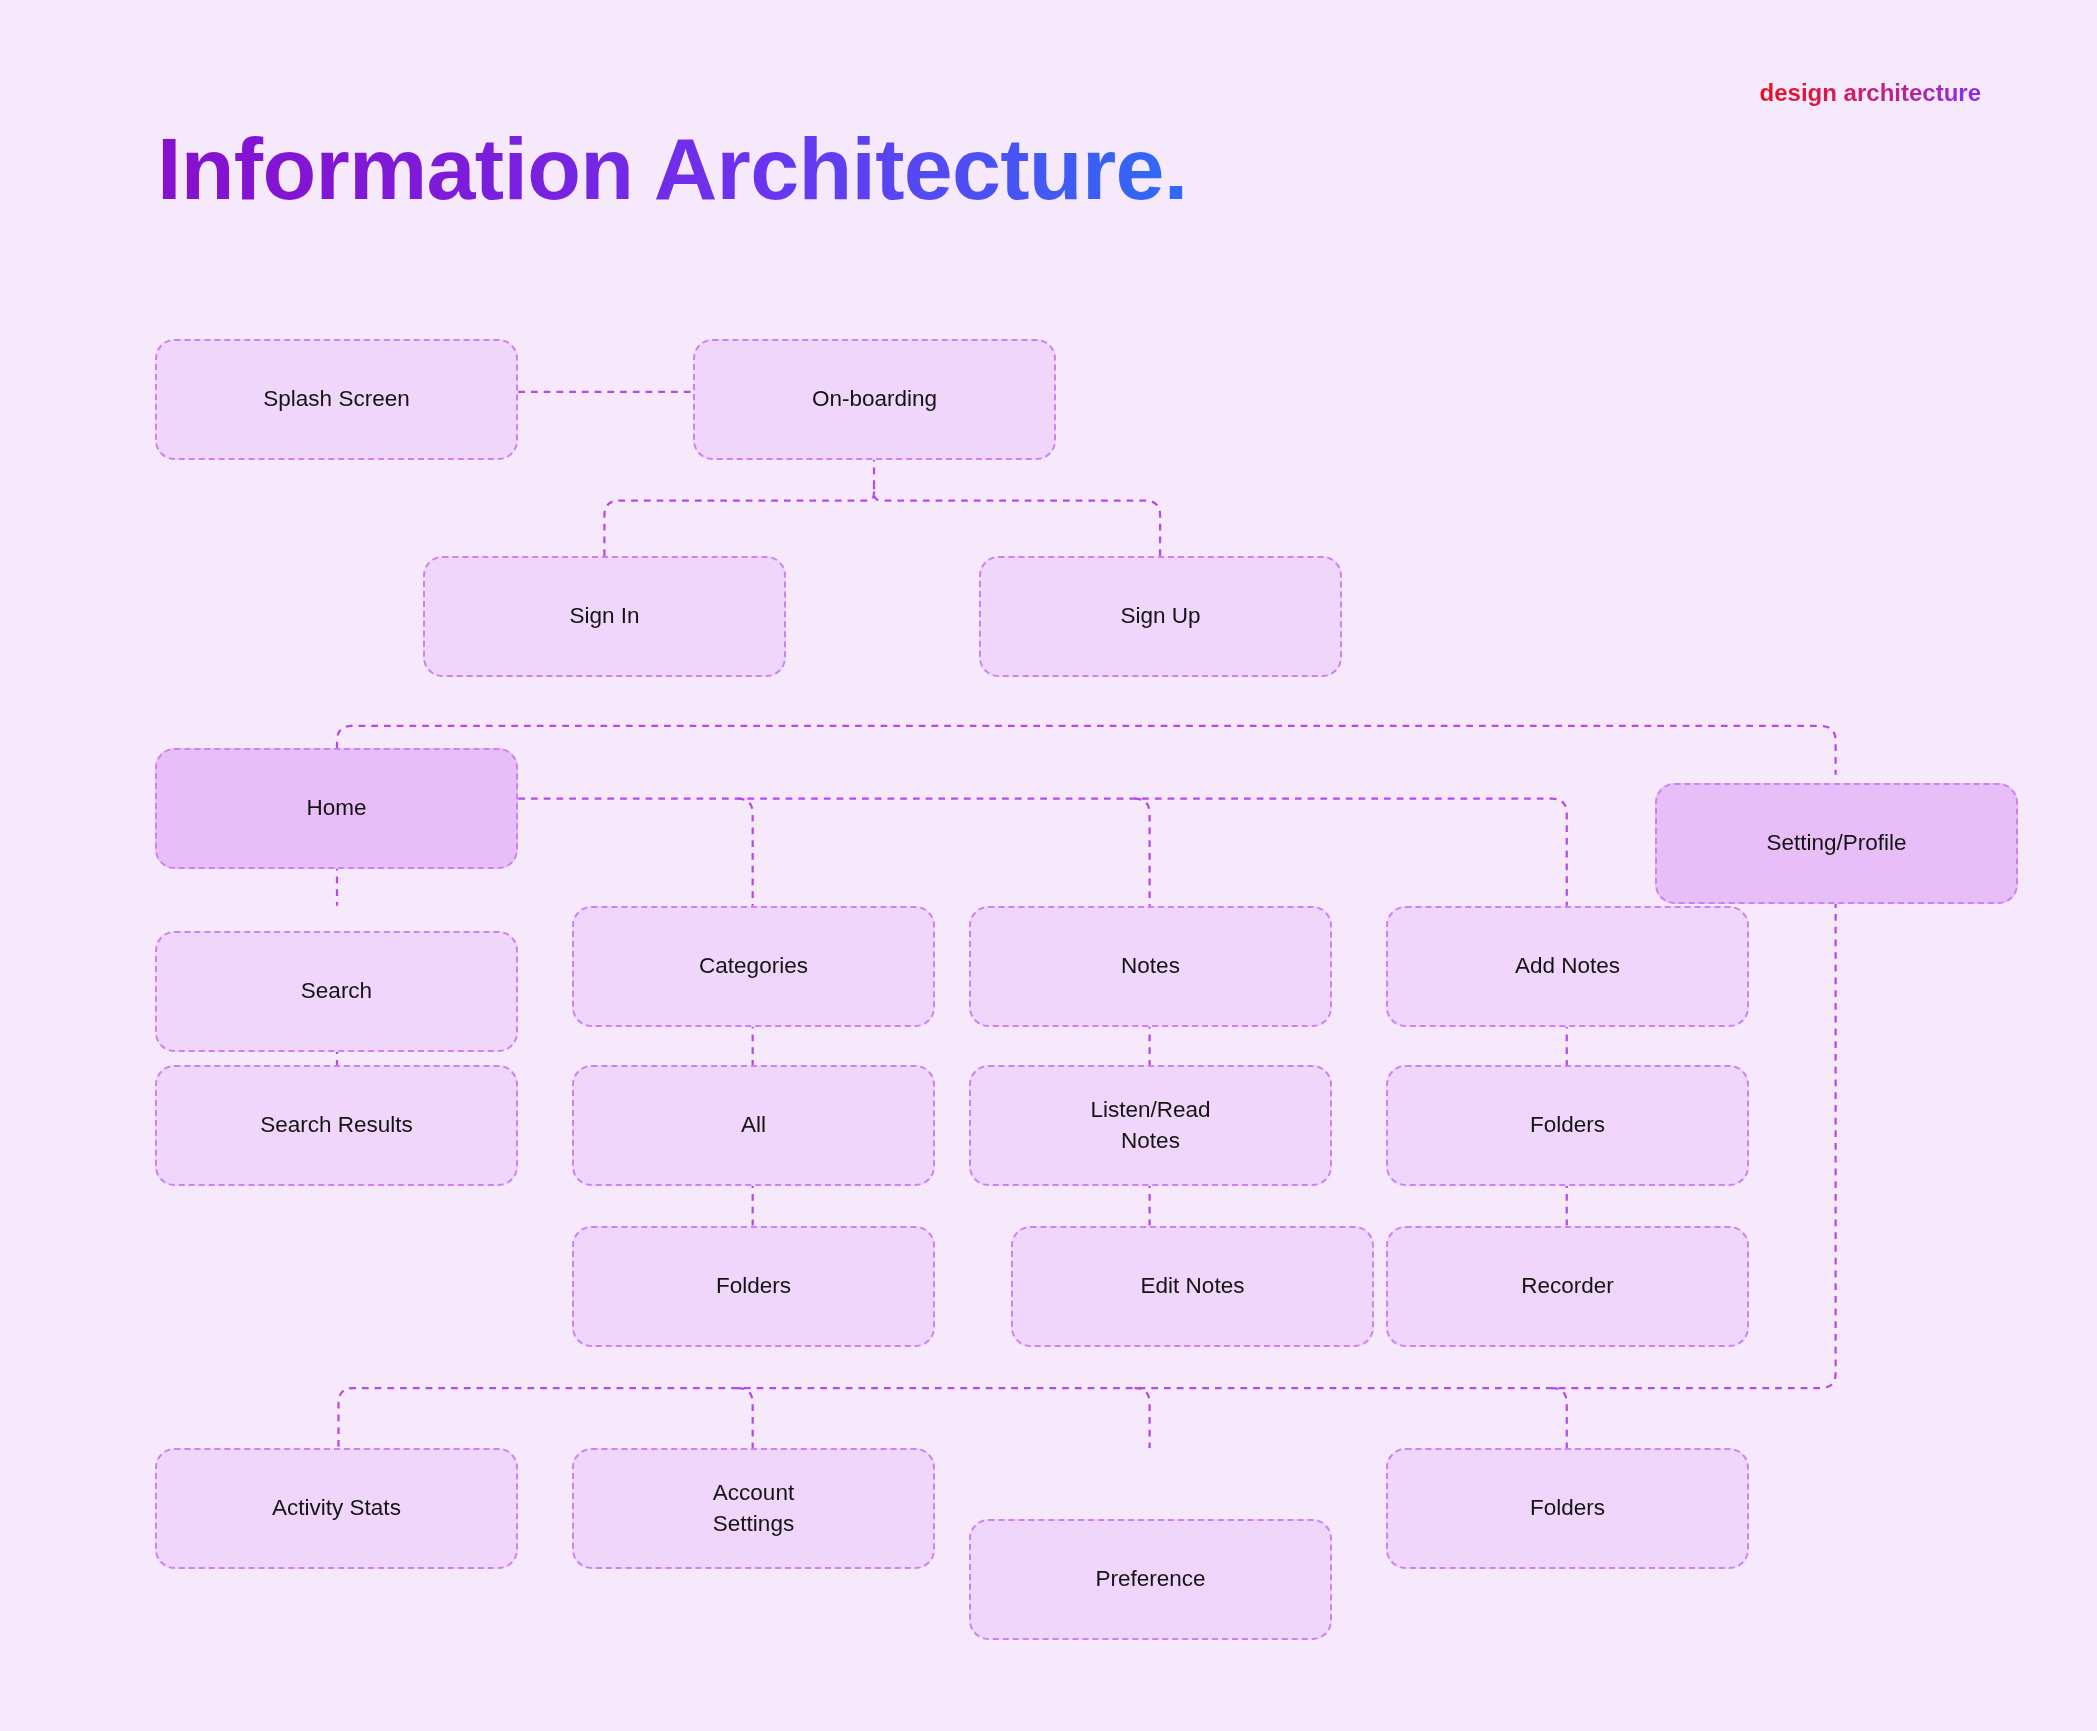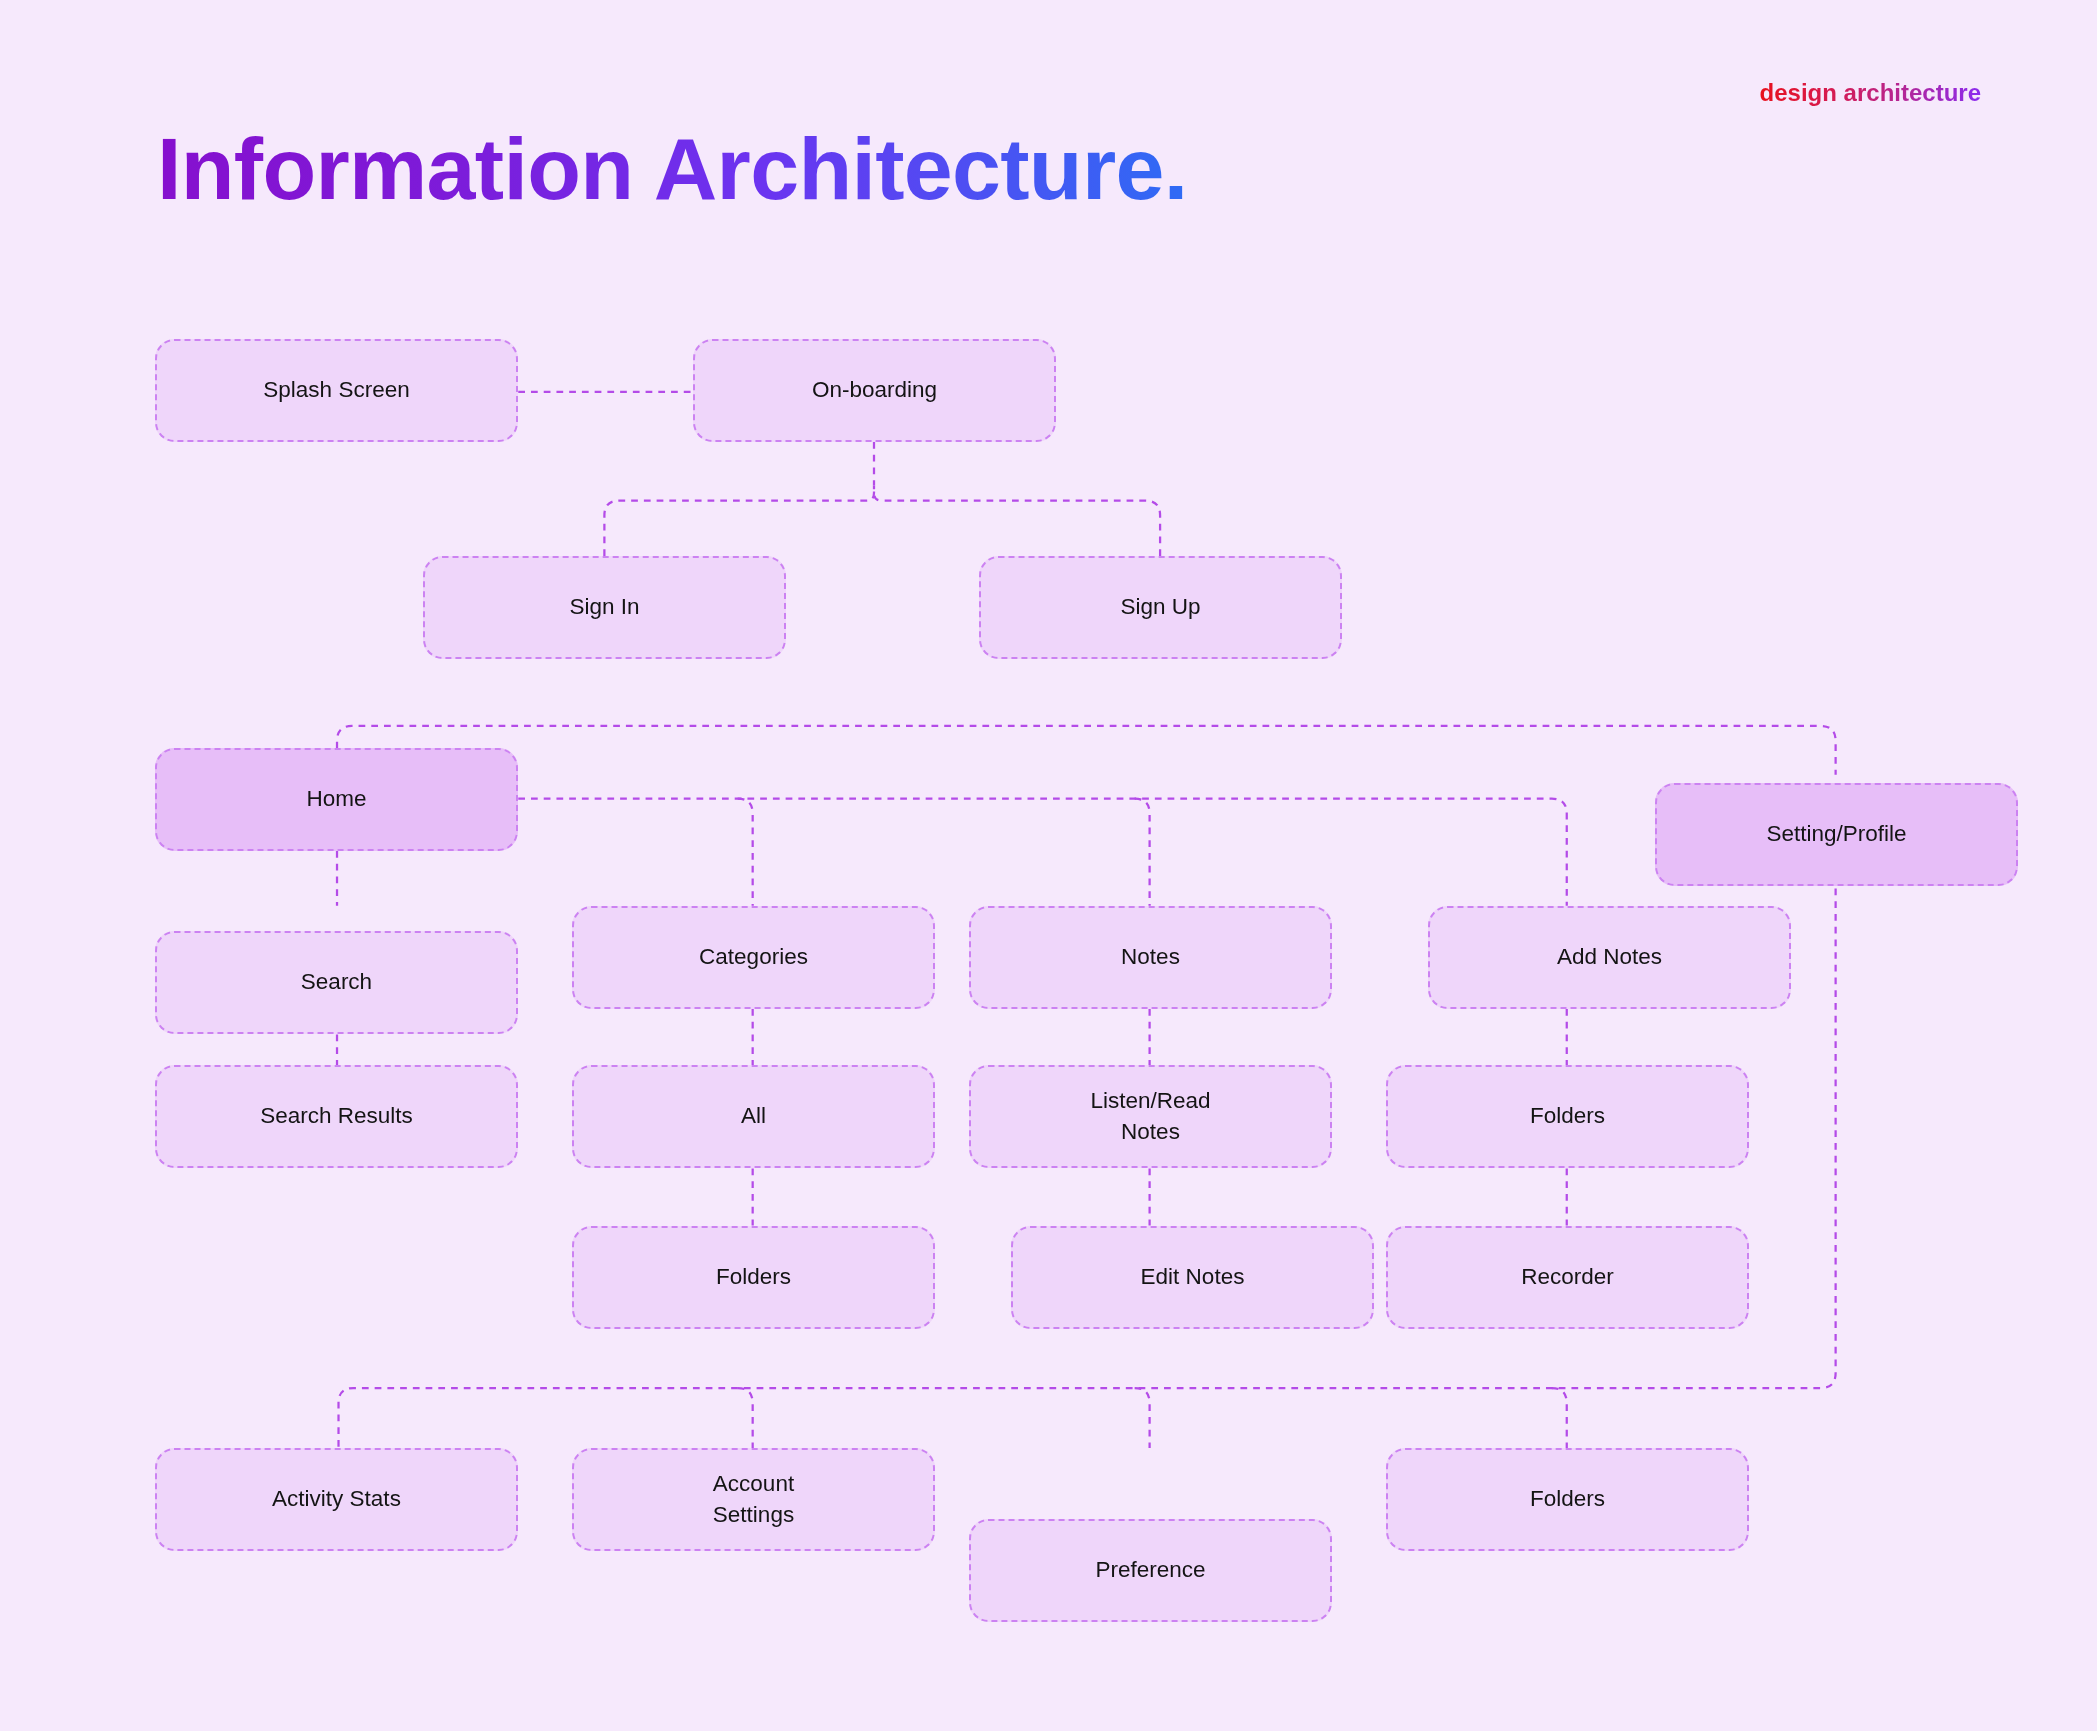--- a/index.html
+++ b/index.html
@@ -46,21 +46,21 @@
     font-weight:700;
     background:linear-gradient(90deg,#e8101c 0%,#d41c55 35%,#b32697 65%,#8b2bf0 100%);
     -webkit-background-clip:text;
     background-clip:text;
     color:transparent;
     white-space:nowrap;
   }
   .node{
     position:absolute;
     width:363px;
-    height:103px;
+    height:121px;
     box-sizing:border-box;
     background:#efd6fa;
     border:2.2px dashed #cc82f2;
     border-radius:19.5px;
     display:flex;
     align-items:center;
     justify-content:center;
     text-align:center;
     font-size:22.5px;
     color:#141414;
@@ -73,21 +73,21 @@
   
   #n-splash          {left:155px;  top:339px;}
   #n-onboarding      {left:693px;  top:339px;}
   #n-signin          {left:423px;  top:556px;}
   #n-signup          {left:979px; top:556px;}
   #n-home            {left:155px;  top:748px;}
   #n-setting-profile {left:1655px; top:775px;margin-top:8px;}
   #n-search          {left:155px;  top:906px;margin-top:25px;}
   #n-categories      {left:572px;  top:906px;}
   #n-notes           {left:969px; top:906px;}
-  #n-add-notes       {left:1386px; top:906px;margin-left:42px;}
+  #n-add-notes       {left:1386px; top:906px;}
   #n-search-results  {left:155px;  top:1065px;}
   #n-all             {left:572px;  top:1065px;}
   #n-listen-read     {left:969px; top:1065px;}
   #n-folders-add     {left:1386px; top:1065px;}
   #n-folders-cat     {left:572px;  top:1226px;}
   #n-edit-notes      {left:969px; top:1226px;margin-left:42px;}
   #n-recorder        {left:1386px; top:1226px;}
   #n-activity-stats  {left:155px;  top:1448px;}
   #n-account-settings{left:572px;  top:1448px;}
   #n-preference      {left:969px; top:1519px;}

